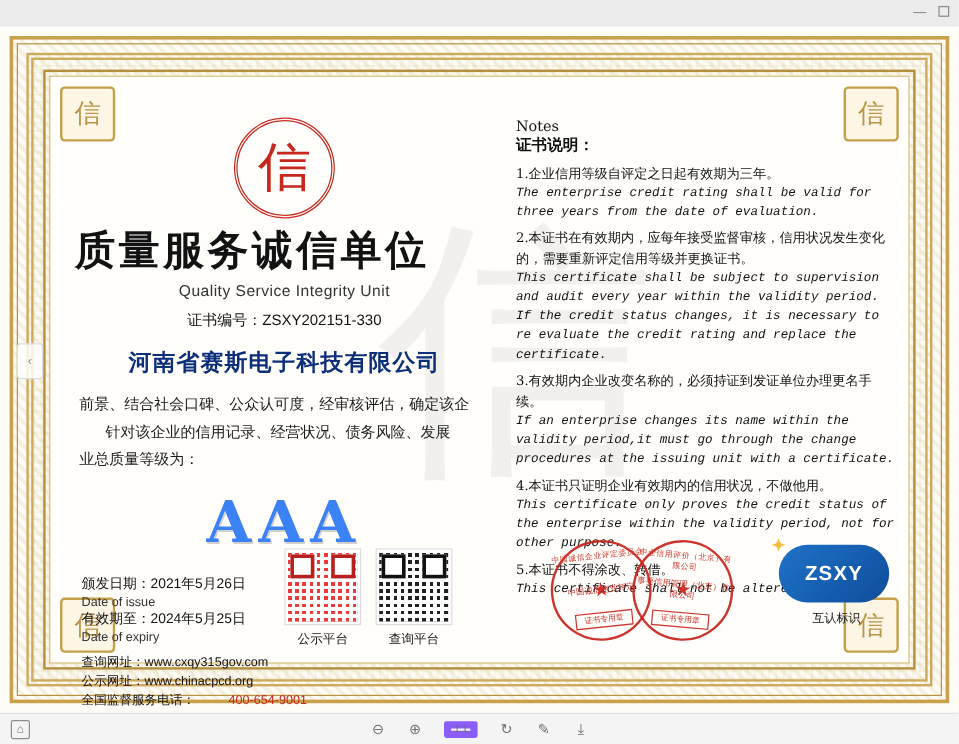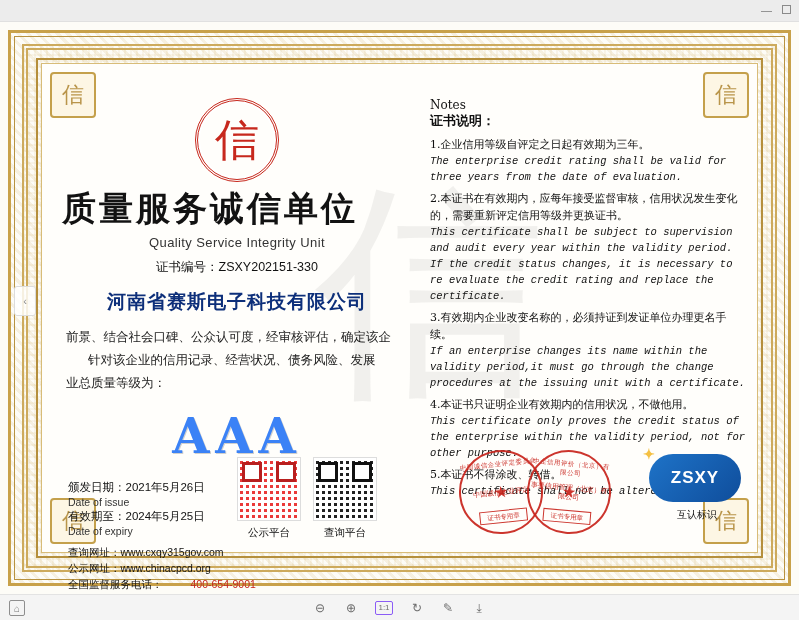--- a/index.html
+++ b/index.html
@@ -30,21 +30,21 @@
     position:absolute; bottom:0; left:0; width:799px; height:26px;
     background:#f4f4f4; border-top:1px solid #e3e3e3;
     display:flex; align-items:center; justify-content:center;
   }
   #viewer-bottombar .bb-icon {
     font-size:12px; color:#6d6d6d; margin:0 9px; line-height:1;
     display:inline-flex; align-items:center; justify-content:center;
     min-width:13px; height:14px;
   }
   #viewer-bottombar .bb-box {
-    border:1px solid #8b5cf6; font-size:8px; padding:1px 2px; border-radius:2px;
+    border:6px solid #8b5cf6; font-size:8px; padding:1px 2px; border-radius:2px;
   }
   #home-icon {
     position:absolute; left:9px; bottom:4px; width:16px; height:16px;
     border:1px solid #8e8e8e; border-radius:2px; color:#777;
     font-size:10px; display:flex; align-items:center; justify-content:center;
   }
   #nav-left {
     position:absolute; left:14px; top:286px; width:22px; height:30px;
     background:rgba(255,255,255,.82); border:1px solid #dcdcdc;
     border-radius:3px; display:flex; align-items:center; justify-content:center;

